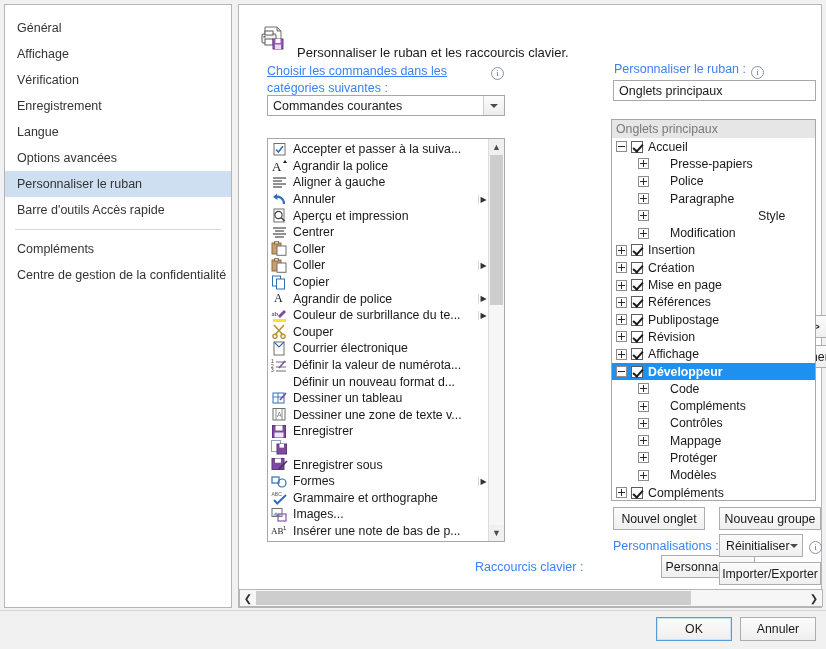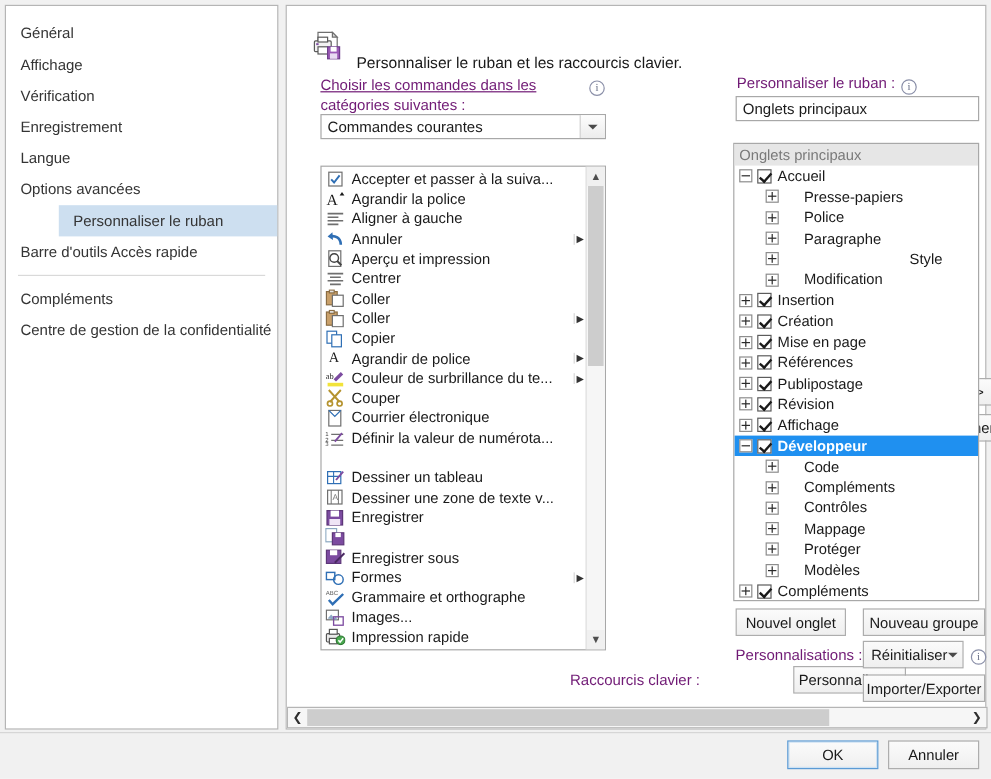--- a/index.html
+++ b/index.html
@@ -26,21 +26,21 @@
     border: 1px solid #b5b5b5;
     padding-top: 10px;
   }
   .nav-item {
     height: 26px; line-height: 26px;
     padding-left: 12px;
     color: #343434;
     white-space: nowrap;
     font-size: 12.5px;
   }
-  .nav-item.selected { background: #cddff0; margin-left: 44px; }
+  .nav-item.selected { background: #cddff0; }
   .nav-sep {
     height: 1px; background: #d9d9d9;
     margin: 6px 10px 6px 10px;
   }
 
   
   #main-pane {
     position: absolute; left: 238px; top: 4px;
     width: 584px; height: 604px;
     background: #ffffff;
@@ -52,21 +52,21 @@
     position: absolute; left: 20px; top: 12px;
     display: flex; align-items: center; gap: 10px;
   }
   #pane-header .title { font-size: 13px; color: #1a1a1a; white-space: nowrap; margin-top: 28px;}
 
   .printer-icon { width: 28px; height: 28px; position: relative; }
 
   
   .lbl {
     position: absolute;
-    font-size: 12.5px; color: #701a75;
+    font-size: 12.5px; color: #3b82f6;
     white-space: nowrap;
   }
   .u { text-decoration: underline; }
 
   #choose-label { left: 28px; top: 58px; line-height: 17px; }
   #info-icon-1 { position: absolute; left: 252px; top: 60px; }
   .circ-i {
     display:inline-block;
     width: 13px; height: 13px; border-radius: 50%;
     border: 1px solid #8a8fa8; color: #6a7088;
@@ -435,20 +435,21 @@
                 <g stroke="#6f6f6f" stroke-width="1">
                   <path d="M5 4h10M5 9h10M5 13h10"></path>
                 </g>
                 <path d="M8 10 L14 3" stroke="#7c4ba0" stroke-width="1.5"></path>
               </svg></span>
             <span class="cmd-txt">Définir la valeur de numérota...</span>
             <span class="cmd-arrow" style="border-left: none;"></span>
           </div>
           <div class="cmd-row">
             <span class="cmd-ico"><svg width="17" height="15" viewBox="0 0 17 15"></svg></span>
+            <span class="cmd-txt">Définir un nouveau format d...</span>
             <span class="cmd-arrow" style="border-left: none;"></span>
           </div>
           <div class="cmd-row">
             <span class="cmd-ico"><svg width="17" height="15" viewBox="0 0 17 15">
                 <rect x="2" y="2" width="11" height="10" fill="#fff" stroke="#2f6fb5"></rect>
                 <path d="M2 6h11M7 2v10" stroke="#2f6fb5" stroke-width="0.9"></path>
                 <path d="M9 9 L15 2" stroke="#7c4ba0" stroke-width="1.6"></path>
               </svg></span>
             <span class="cmd-txt">Dessiner un tableau</span>
             <span class="cmd-arrow" style="border-left: none;"></span>
@@ -504,31 +505,20 @@
             <span class="cmd-txt">Grammaire et orthographe</span>
             <span class="cmd-arrow" style="border-left: none;"></span>
           </div>
           <div class="cmd-row">
             <span class="cmd-ico"><svg width="17" height="15" viewBox="0 0 17 15">
                 <rect x="1" y="1.5" width="10" height="8" fill="#fff" stroke="#6f6f6f"></rect>
                 <path d="M2 8.5 L5 5 L7.5 8 L9 6.5 L10 9.5 z" fill="#8fa9c4"></path>
                 <rect x="7" y="7" width="8" height="7" fill="none" stroke="#7c4ba0" stroke-width="1.1"></rect>
               </svg></span>
             <span class="cmd-txt">Images...</span>
-            <span class="cmd-arrow" style="border-left: none;"></span>
-          </div>
-          <div class="cmd-row">
-            <span class="cmd-ico"><svg width="17" height="15" viewBox="0 0 17 15">
-                <rect x="1" y="5" width="11" height="7" rx="1" fill="#eaeaea" stroke="#555"></rect>
-                <rect x="3.5" y="1.5" width="6.5" height="4" fill="#fff" stroke="#555"></rect>
-                <rect x="3.5" y="9" width="6.5" height="4.5" fill="#fff" stroke="#555"></rect>
-                <circle cx="12.8" cy="10.6" r="3.6" fill="#49a94f" stroke="#2f7a34"></circle>
-                <path d="M11 10.6 l1.4 1.5 L15 8.8" stroke="#fff" stroke-width="1.3" fill="none"></path>
-              </svg></span>
-            <span class="cmd-txt">Impression rapide</span>
             <span class="cmd-arrow" style="border-left: none;"></span>
           </div>
           <div class="cmd-row">
             <span class="cmd-ico"><svg width="17" height="15" viewBox="0 0 17 15">
                 <text x="0" y="11" font-size="9" font-family="Liberation Serif,serif" fill="#1a1a1a">AB</text>
                 <text x="12" y="7" font-size="6" fill="#1a1a1a">1</text>
               </svg></span>
             <span class="cmd-txt">Insérer une note de bas de p...</span>
             <span class="cmd-arrow" style="border-left: none;"></span>
           </div>

